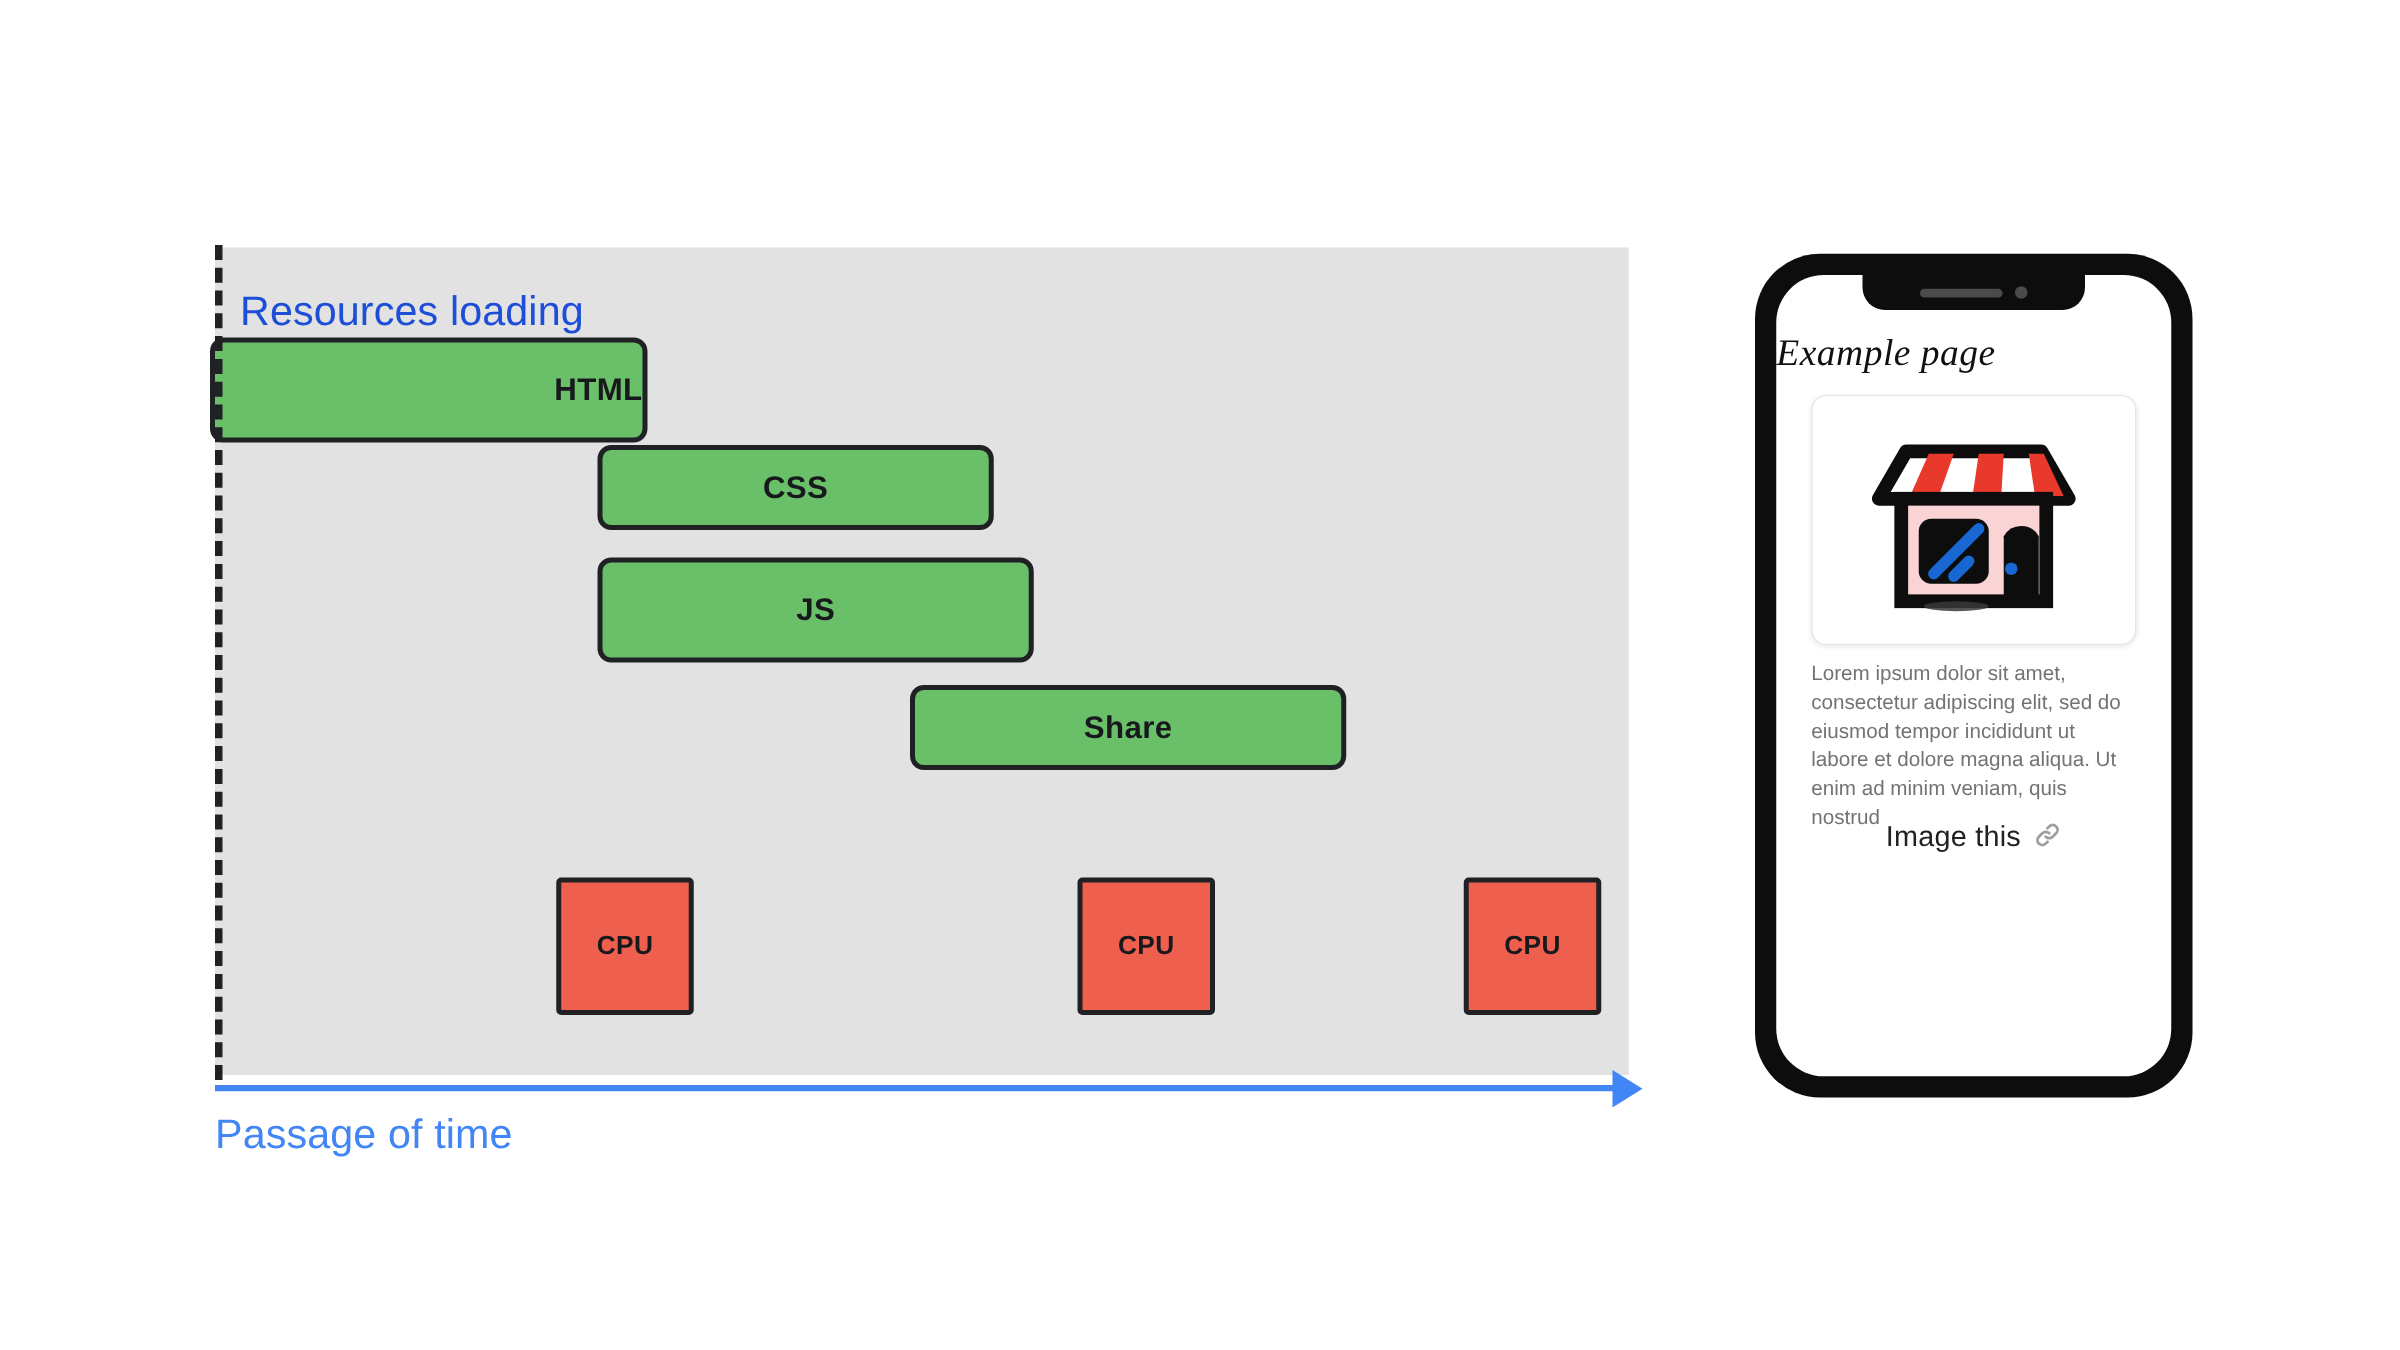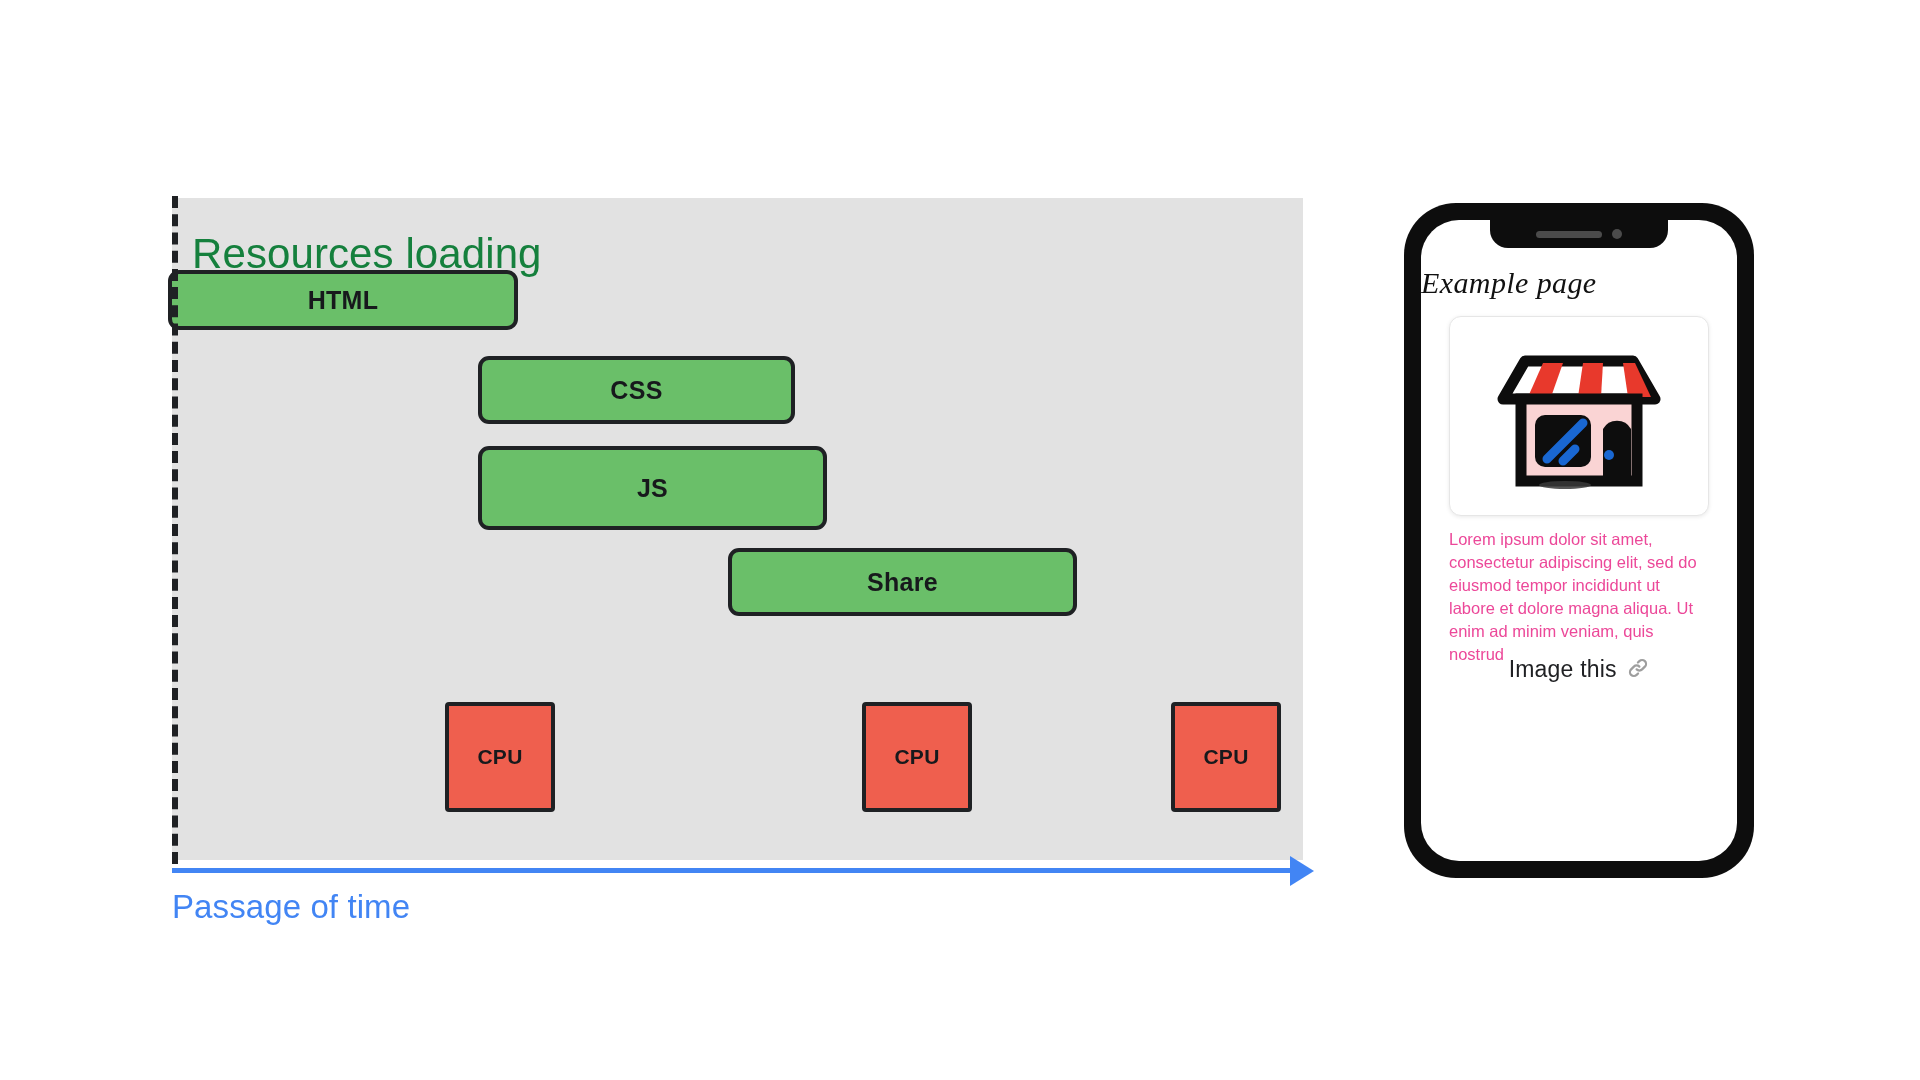--- a/index.html
+++ b/index.html
@@ -33,22 +33,22 @@
     left: 172px;
     top: 196px;
     width: 0;
     height: 668px;
     border-left: 6px dashed #1f2124;
   }
   #diagram-title {
     position: absolute;
     left: 192px;
     top: 230px;
-    font-size: 42px;
-    color: #15803d;
+    font-size: 33px;
+    color: #1d4ed8;
     letter-spacing: .1px;
     white-space: nowrap;
   }
 
   .res-bar {
     position: absolute;
     background: #6ABF69;
     border: 4px solid #1f2124;
     border-radius: 11px;
     box-sizing: border-box;
@@ -183,21 +183,21 @@
     justify-content: center;
     overflow: hidden;
   }
   #phone-body-text {
     position: absolute;
     left: 28px;
     top: 308px;
     width: 248px;
     font-size: 16.5px;
     line-height: 23px;
-    color: #ec4899;
+    color: #737373;
   }
   #phone-share-row {
     position: absolute;
     left: 0; right: 0;
     top: 436px;
     text-align: center;
     font-size: 23px;
     color: #202124;
     letter-spacing: .2px;
   }
@@ -206,21 +206,21 @@
     vertical-align: -2px;
     margin-left: 4px;
   }
 </style>
 </head>
 <body>
 
 <div id="diagram-panel">
   <div id="timeline-track"></div>
 
-  <div class="res-bar" style="left:-4px; top:72px; width:350px; height:60px;">
+  <div class="res-bar" style="left:-4px; top:72px; width:350px; height:84px;justify-content:flex-end;">
     <span>HTML</span>
   </div>
   <div class="res-bar" style="left:306px; top:158px; width:317px; height:68px;">
     <span>CSS</span>
   </div>
   <div class="res-bar" style="left:306px; top:248px; width:349px; height:84px;">
     <span>JS</span>
   </div>
   <div class="res-bar" style="left:556px; top:350px; width:349px; height:68px;">
     <span>Share</span>

